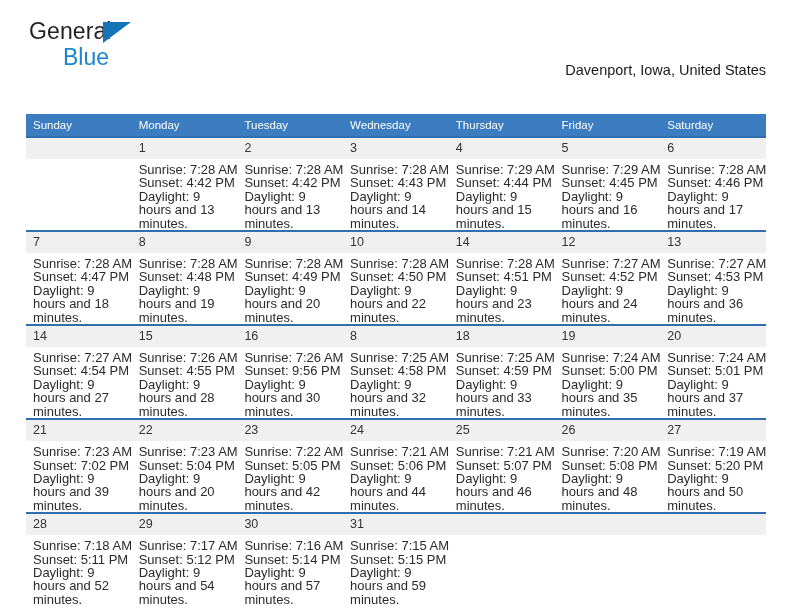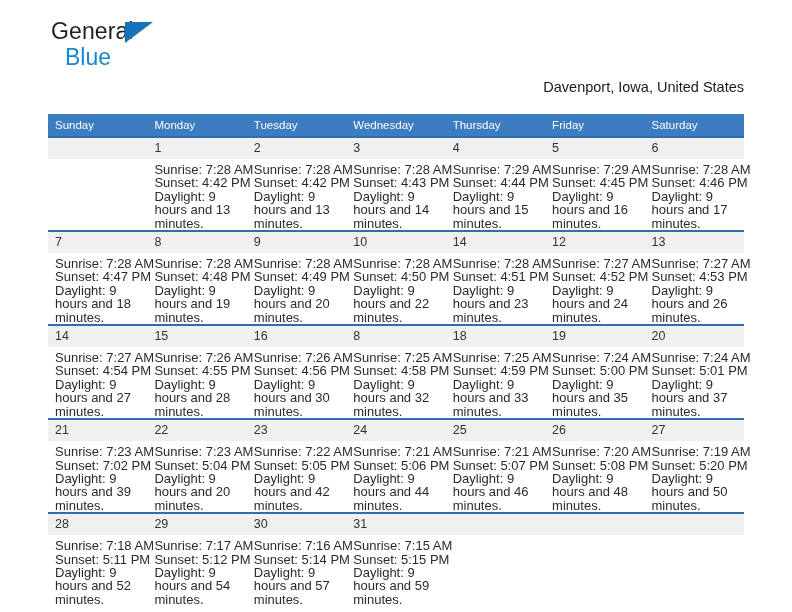--- a/index.html
+++ b/index.html
@@ -13,21 +13,21 @@
     height: 612px;
     font-family: "Liberation Sans", sans-serif;
     color: #222222;
     overflow: hidden;
   }
   .page {
     position: relative;
     width: 792px;
     height: 612px;
     box-sizing: border-box;
-    padding: 0 48px;
+    padding: 0 26px;
   }
 
   
   .header {
     position: relative;
     height: 74px;
   }
   .brand {
     position: absolute;
     left: 3px;
@@ -51,38 +51,38 @@
     top: 2px;
     width: 0;
     height: 0;
     border-left: 28px solid #1673b8;
     border-bottom: 21px solid transparent;
   }
   .brand-bottom {
     display: block;
     font-size: 23px;
     color: #1a86d0;
-    margin-left: 14px;
+    margin-left: 34px;
     margin-top: 1px;
   }
   .title {
     position: absolute;
     right: 0;
     top: 26px;
     font-size: 27px;
     font-weight: normal;
     color: #1a1a1a;
     letter-spacing: 0.2px;
     margin: 0;
     text-align: right;
   }
   .subtitle {
     position: absolute;
     right: 0;
-    top: 79px;
+    top: 62px;
     font-size: 14.5px;
     color: #1a1a1a;
     text-align: right;
   }
 
   
   .calendar {
     width: 100%;
     border-collapse: collapse;
     table-layout: fixed;
@@ -268,21 +268,21 @@
             <span>Sunrise: 7:27 AM</span>
             <span>Sunset: 4:52 PM</span>
             <span class="daylight">Daylight: 9 hours and 24 minutes.</span>
           </div>
         </td>
         <td>
           <span class="daynum">13</span>
           <div class="info">
             <span>Sunrise: 7:27 AM</span>
             <span>Sunset: 4:53 PM</span>
-            <span class="daylight">Daylight: 9 hours and 26 minutes.</span>
+            <span class="daylight">Daylight: 9 hours and 36 minutes.</span>
           </div>
         </td>
       </tr>
 
       <tr>
         <td>
           <span class="daynum">14</span>
           <div class="info">
             <span>Sunrise: 7:27 AM</span>
             <span>Sunset: 4:54 PM</span>
@@ -294,21 +294,21 @@
           <div class="info">
             <span>Sunrise: 7:26 AM</span>
             <span>Sunset: 4:55 PM</span>
             <span class="daylight">Daylight: 9 hours and 28 minutes.</span>
           </div>
         </td>
         <td>
           <span class="daynum">16</span>
           <div class="info">
             <span>Sunrise: 7:26 AM</span>
-            <span>Sunset: 4:56 PM</span>
+            <span>Sunset: 9:56 PM</span>
             <span class="daylight">Daylight: 9 hours and 30 minutes.</span>
           </div>
         </td>
         <td>
           <span class="daynum">8</span>
           <div class="info">
             <span>Sunrise: 7:25 AM</span>
             <span>Sunset: 4:58 PM</span>
             <span class="daylight">Daylight: 9 hours and 32 minutes.</span>
           </div>

